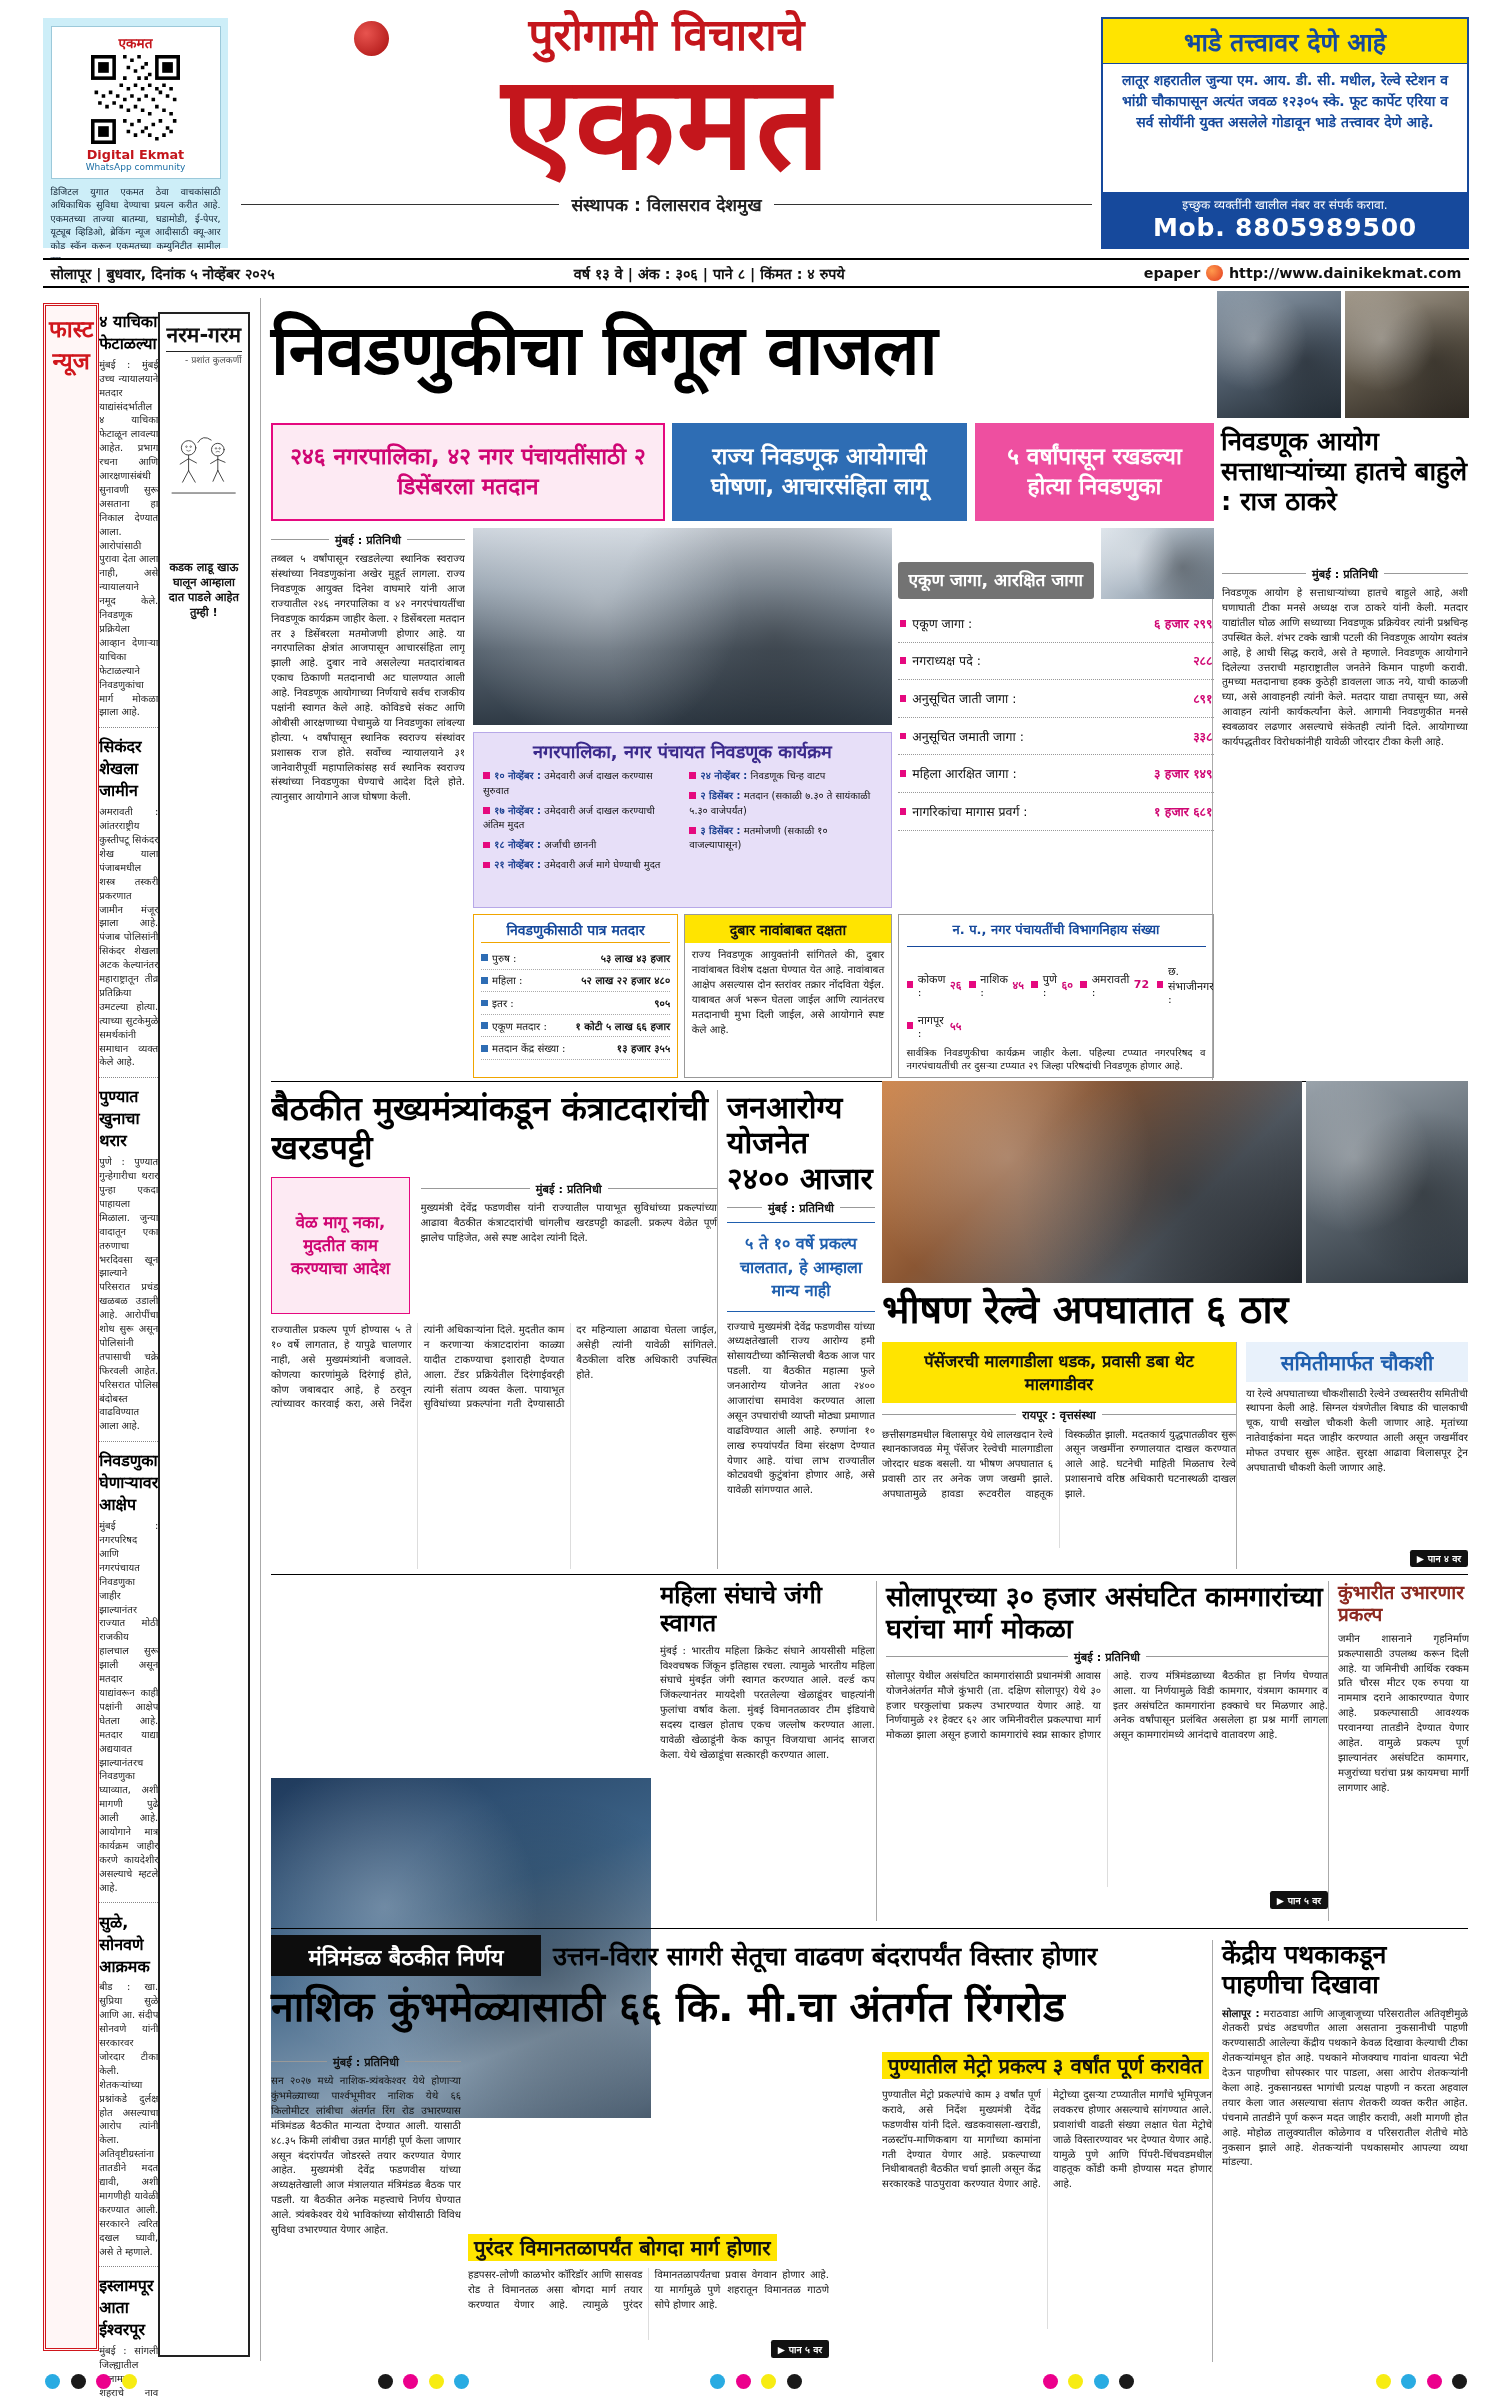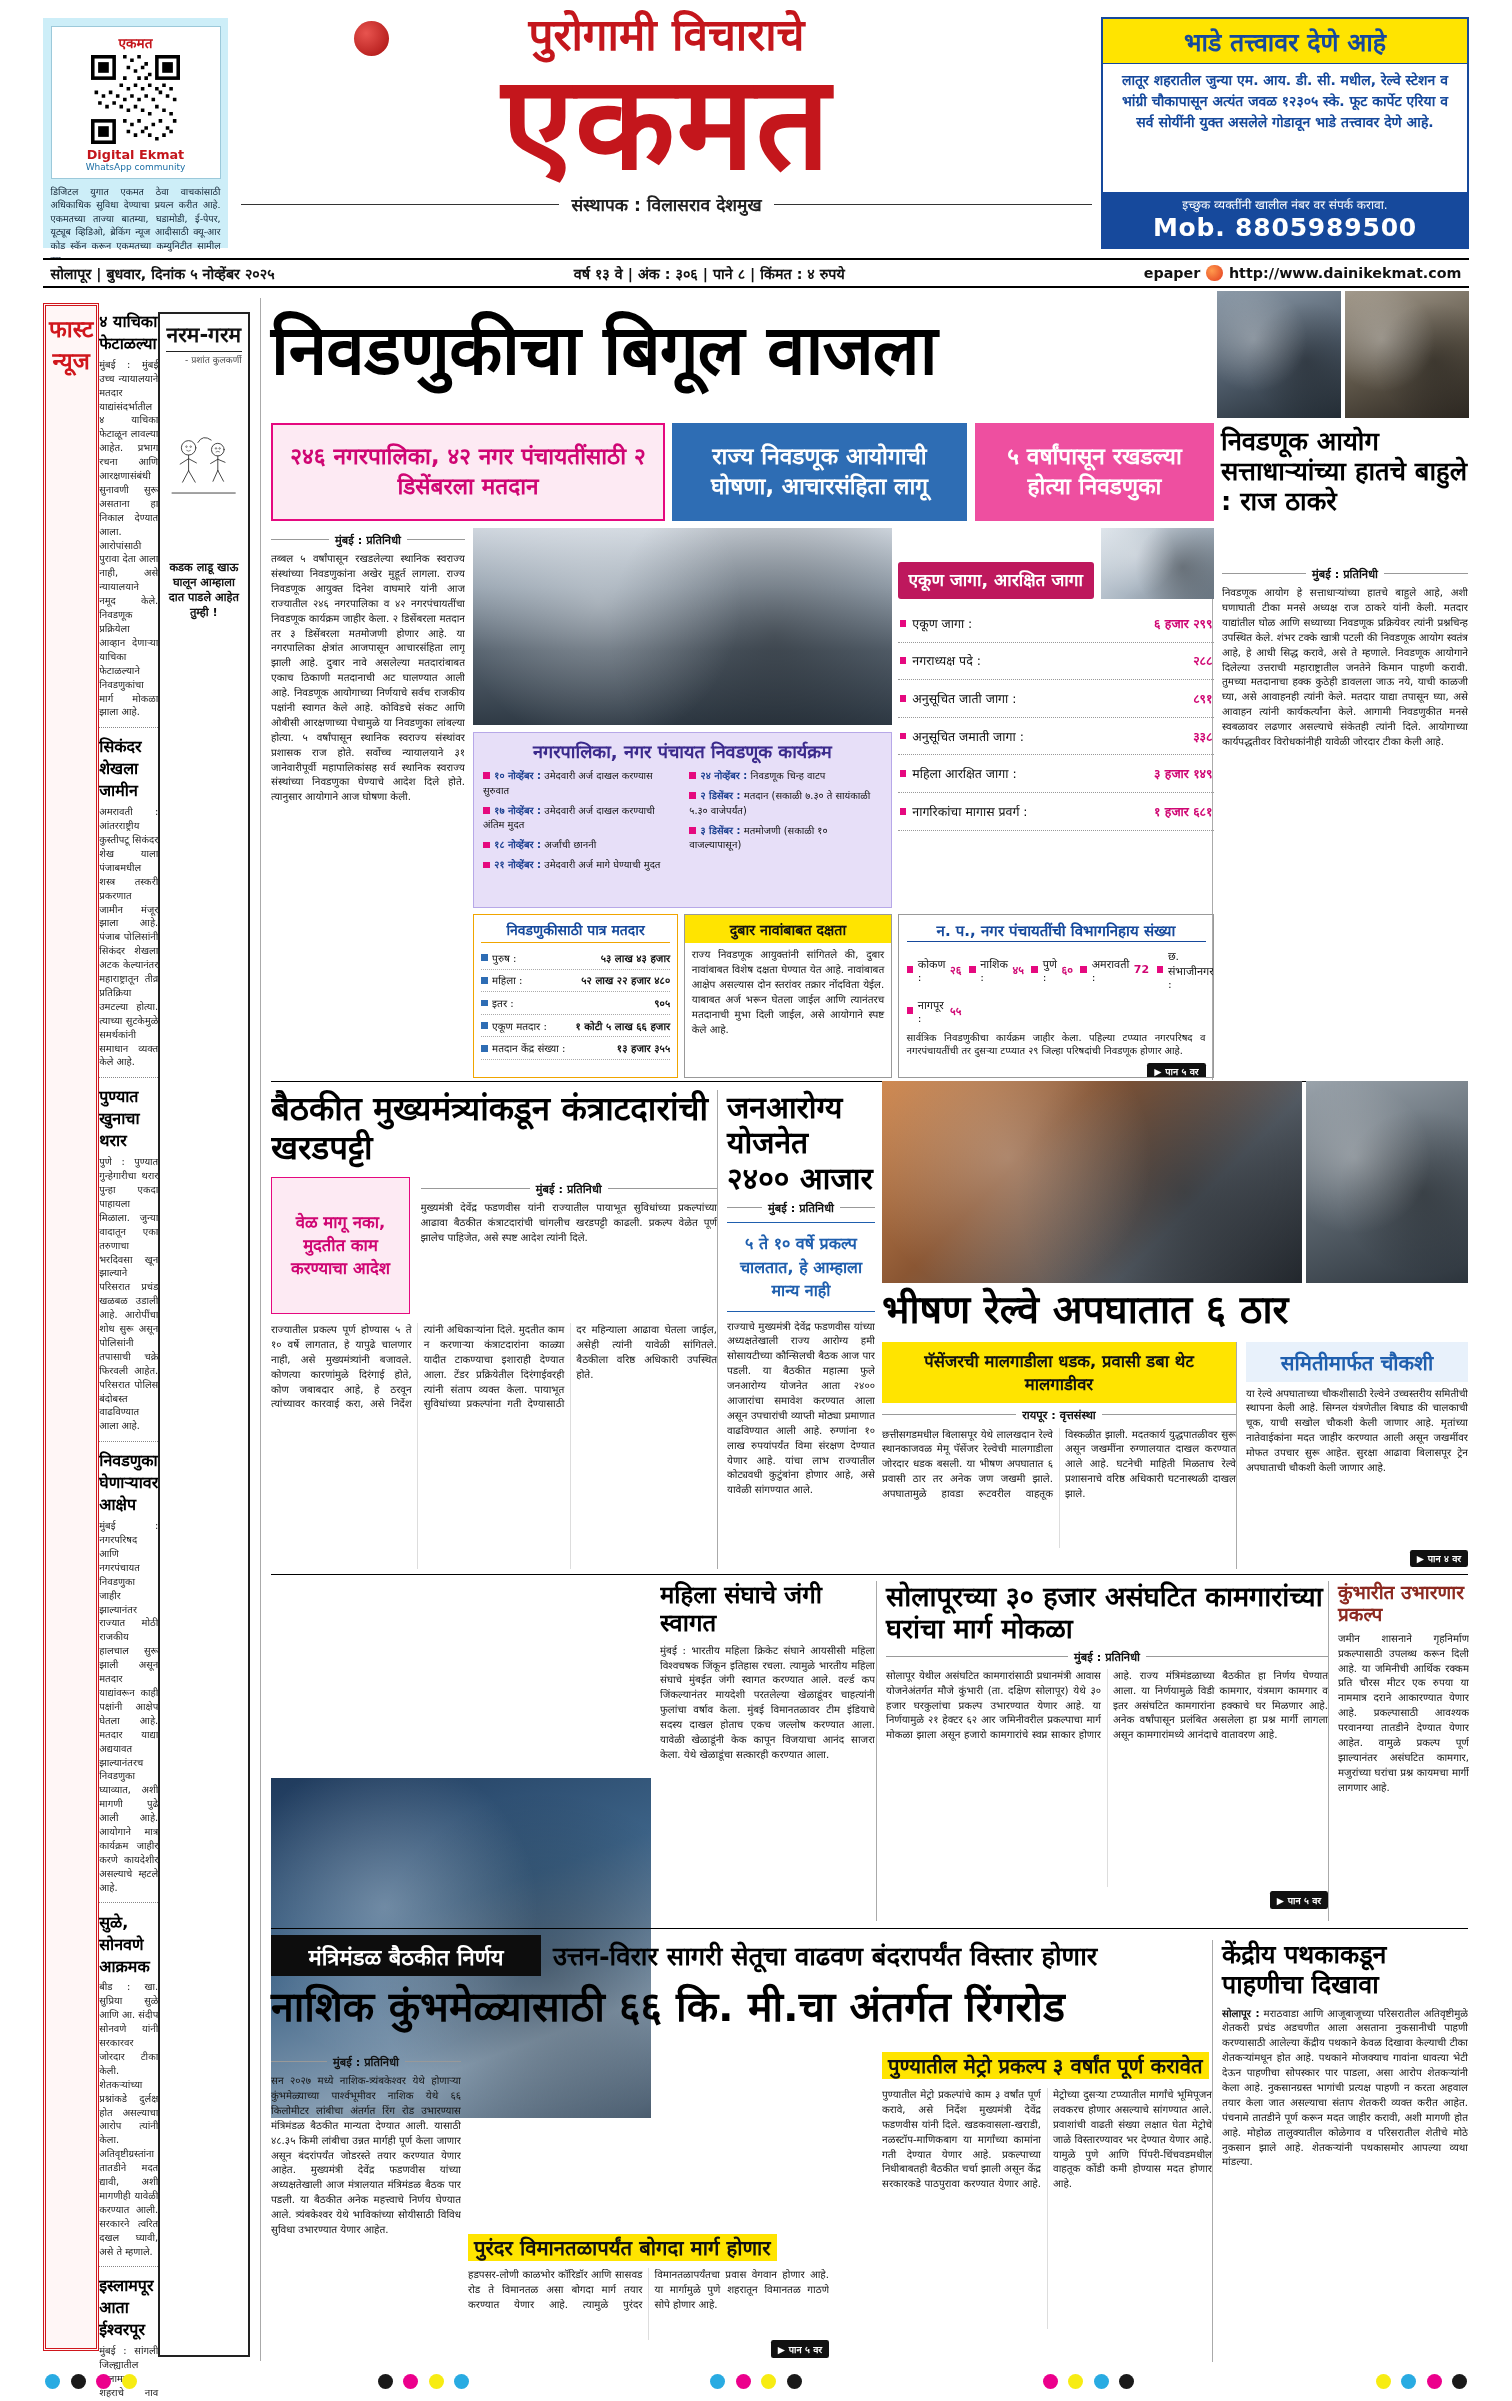--- a/index.html
+++ b/index.html
@@ -77,34 +77,34 @@
   .rule-left{border-left:0.8px solid #aaa;padding-left:9px}
   .schbox{background:#e7dff8;border:0.8px solid #b7a8e8;padding:6px 9px;overflow:hidden}
   .sch-title{color:#3b2a8c;font-weight:bold;font-size:18px;text-align:center;margin-bottom:6px}
   .sch-grid{column-count:2;column-gap:13.6px}
   .sch-item{font-size:9.8px;line-height:1.5;margin-bottom:5.3px;break-inside:avoid}
   .sch-item .sq{margin-right:4.5px}
   .sch-d{color:#1b3f8f}
   .sch-d::after{content:" : "}
   .seatsbox{overflow:hidden}
   .seats-head{display:flex;gap:7.5px;align-items:flex-end;margin-bottom:6px}
-  .seats-title{background:#be185d;color:#fff;font-weight:bold;font-size:17.3px;line-height:1.25;padding:7.5px 10.5px;border-radius:3px;flex:1;text-align:center}
+  .seats-title{background:#737373;color:#fff;font-weight:bold;font-size:17.3px;line-height:1.25;padding:7.5px 10.5px;border-radius:3px;flex:1;text-align:center}
   .stat-row{display:flex;align-items:center;gap:6px;font-size:12.4px;padding:9.8px 1.5px;border-bottom:0.8px dotted #999}
   .stat-label::after{content:" :"}
   .stat-value{margin-left:auto;color:#cf0673}
   .vbox{border:1.5px solid #f0a500;padding:4.5px 6.8px;overflow:hidden}
   .v-title{color:#16499c;font-weight:bold;font-size:14px;text-align:center;border-bottom:1.5px solid #f0a500;padding-bottom:3.8px;margin-bottom:3.8px}
   .v-row{display:flex;align-items:center;gap:4.5px;font-size:10.2px;padding:3.8px 0;border-bottom:0.8px dotted #aaa}
   .v-row .v-label::after{content:" :"}
   .v-val{margin-left:auto;font-weight:bold}
   .dbox{border:0.8px solid #999;overflow:hidden}
   .d-title{background:#ffe400;font-weight:bold;font-size:14.3px;text-align:center;padding:4.5px 3px;color:#111}
   .d-body{padding:5.3px 6.8px}
   .divbox{border:0.8px solid #999;padding:5.3px 7.5px;overflow:hidden;display:flex;flex-direction:column}
-  .div-title{color:#16499c;font-weight:bold;font-size:15px;border-bottom:1.5px solid #16499c;padding-bottom:1px;margin-bottom:6px;text-align:center}
+  .div-title{color:#16499c;font-weight:bold;font-size:13px;border-bottom:1.5px solid #16499c;padding-bottom:8px;margin-bottom:16px;text-align:center}
   .div-grid{display:grid;grid-template-columns:1fr 1fr 1fr 1fr 1fr;gap:5.3px 7.5px}
   .div-row{display:flex;align-items:center;gap:4.5px;font-size:11px}
   .div-label::after{content:" :"}
   .div-val{font-weight:bold;color:#cf0673}
   .div-foot{font-size:9.8px;line-height:1.4;text-align:justify;margin-top:6px}
   .div-more{margin-top:4.5px;text-align:right}
   
   .h-cm{font-size:33px}
   .pull-pink{width:139px;flex:none;background:#fdeaf3;border:1.5px solid #e5097f;color:#cf0673;font-size:16.6px;font-weight:bold;line-height:1.4;padding:9px 7.5px;display:flex;align-items:center;text-align:center}
   .h-arogya{font-size:30px}

